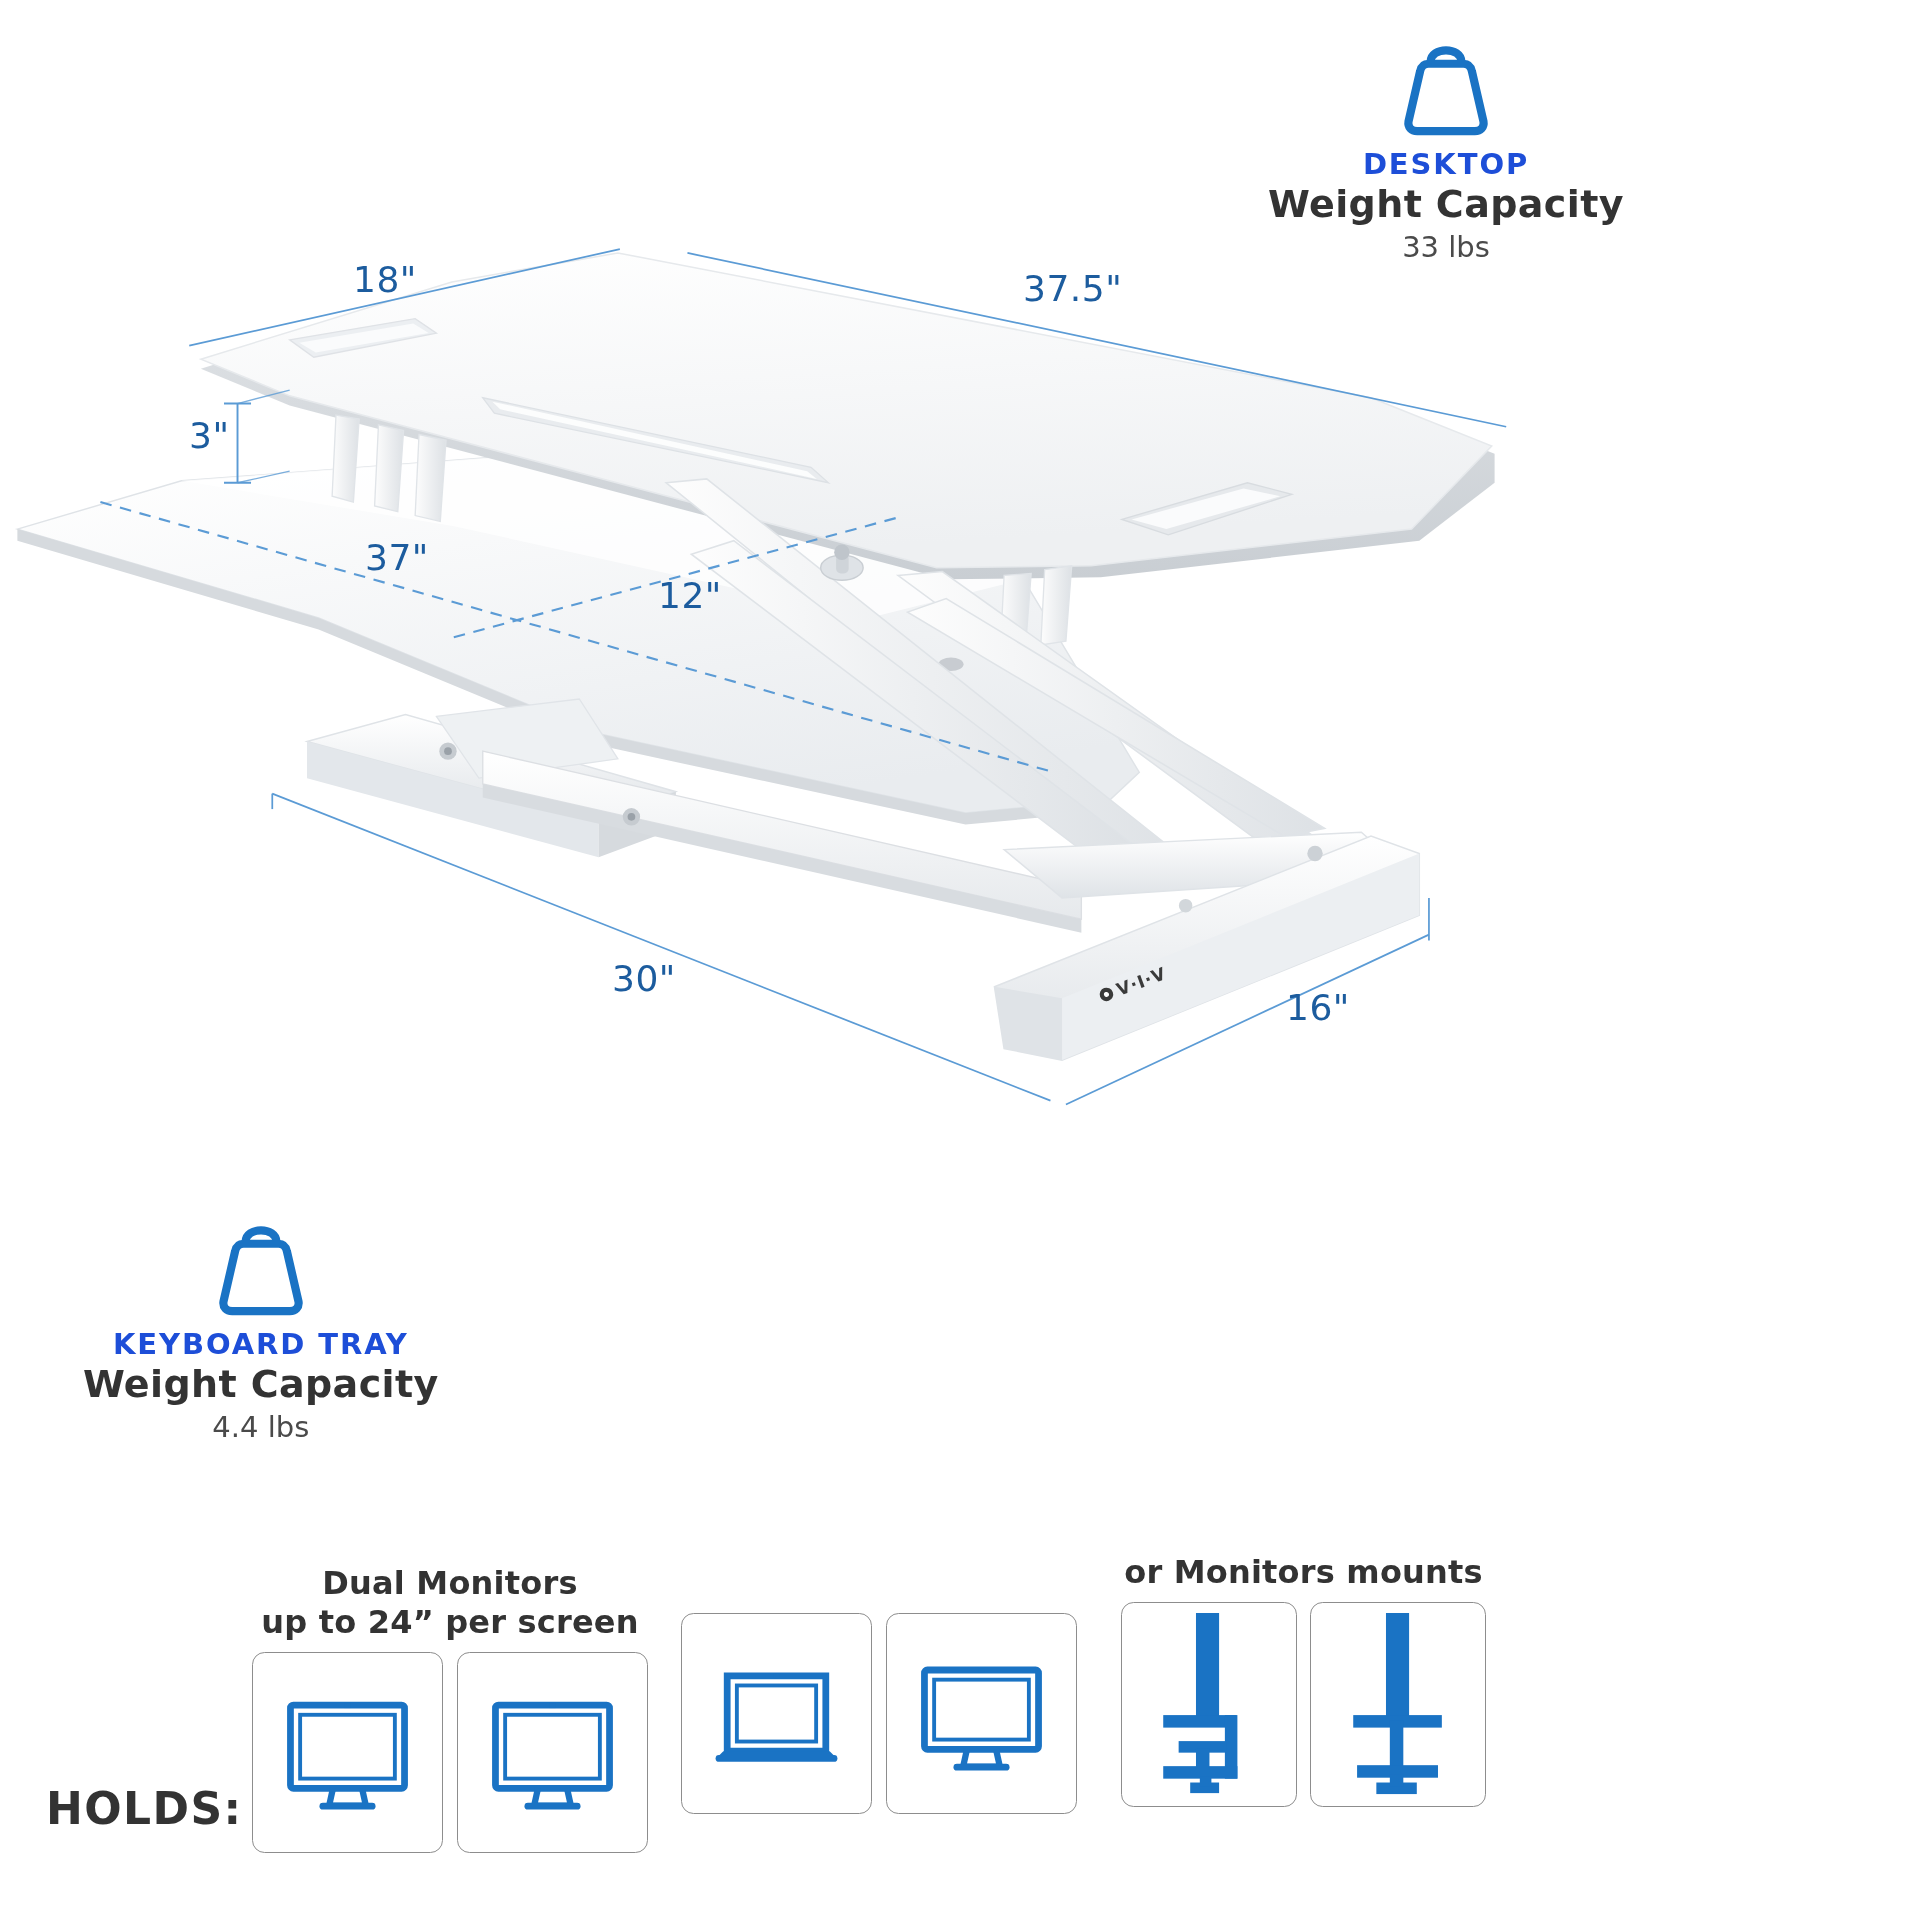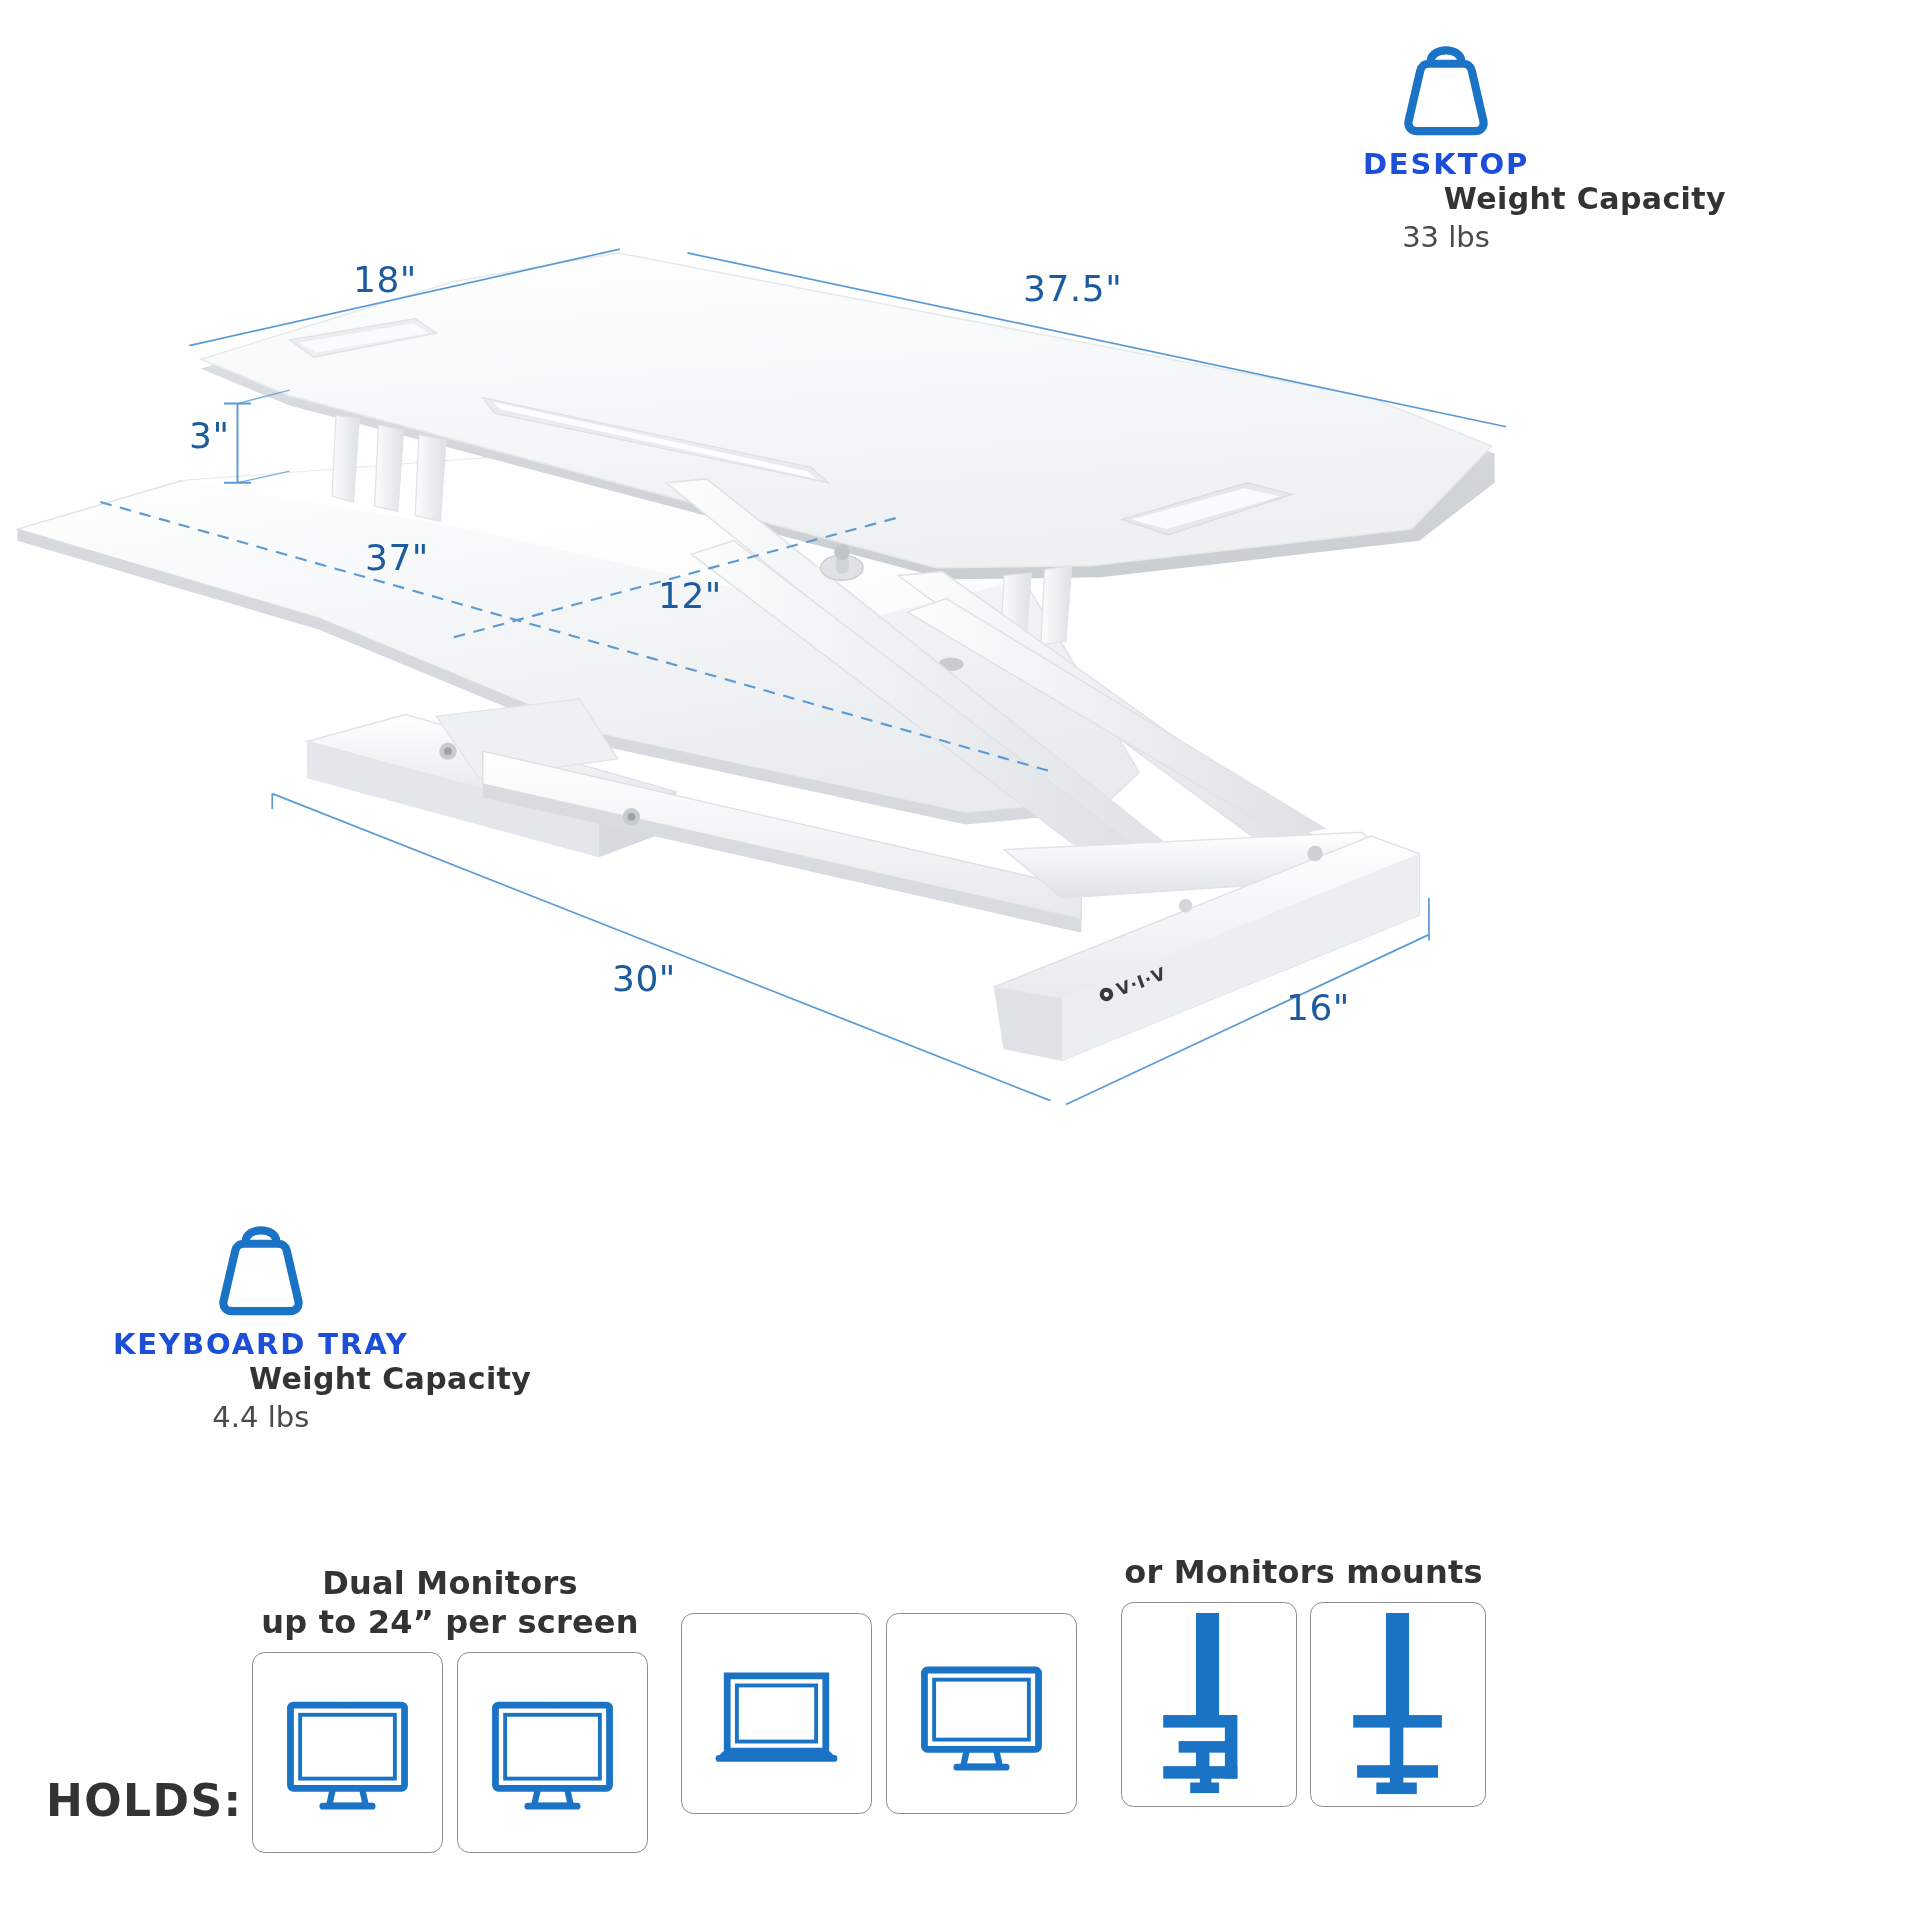--- a/index.html
+++ b/index.html
@@ -5,29 +5,29 @@
   html,body{margin:0;padding:0;background:#ffffff;}
   body{width:1931px;height:1931px;position:relative;overflow:hidden;
        font-family:"DejaVu Sans","Liberation Sans",sans-serif;color:#2f2f2f;}
 
   .abs{position:absolute;}
 
   
   .cap-block{position:absolute;text-align:center;}
   .cap-icon{display:block;margin:0 auto 9.7px auto;}
   .cap-title{font-size:29px;font-weight:700;letter-spacing:1.9px;color:#1d4ed8;line-height:1.18;}
-  .cap-sub{font-size:30px;font-weight:700;letter-spacing:0.4px;color:#333333;line-height:1.22;text-align:right;}
+  .cap-sub{font-size:38px;font-weight:700;letter-spacing:0.4px;color:#333333;line-height:1.22;}
   .cap-val{font-size:29px;font-weight:400;color:#4a4a4a;line-height:1.3;margin-top:1.9px;}
 
   
   .dim{position:absolute;color:#1c5c9e;font-weight:400;letter-spacing:0.5px;
        font-family:"DejaVu Sans","Liberation Sans",sans-serif;white-space:nowrap;}
 
   
-  .holds-label{position:absolute;font-size:44px;font-weight:700;letter-spacing:1.4px;color:#333;}
+  .holds-label{position:absolute;font-size:44px;font-weight:700;letter-spacing:1.4px;color:#333;margin-top:8px;}
   .grp{position:absolute;text-align:center;}
   .grp-title{font-size:32px;font-weight:700;color:#333;line-height:1.22;letter-spacing:0.2px;white-space:nowrap;}
   .boxrow{display:flex;gap:13.5px;justify-content:center;margin-top:9.7px;}
   .iconbox{border:1.5px solid #8d8d8d;border-radius:12.6px;background:#fff;
            display:flex;align-items:center;justify-content:center;overflow:hidden;}
 
   svg{display:block;}
 </style>
 </head>
 <body>

